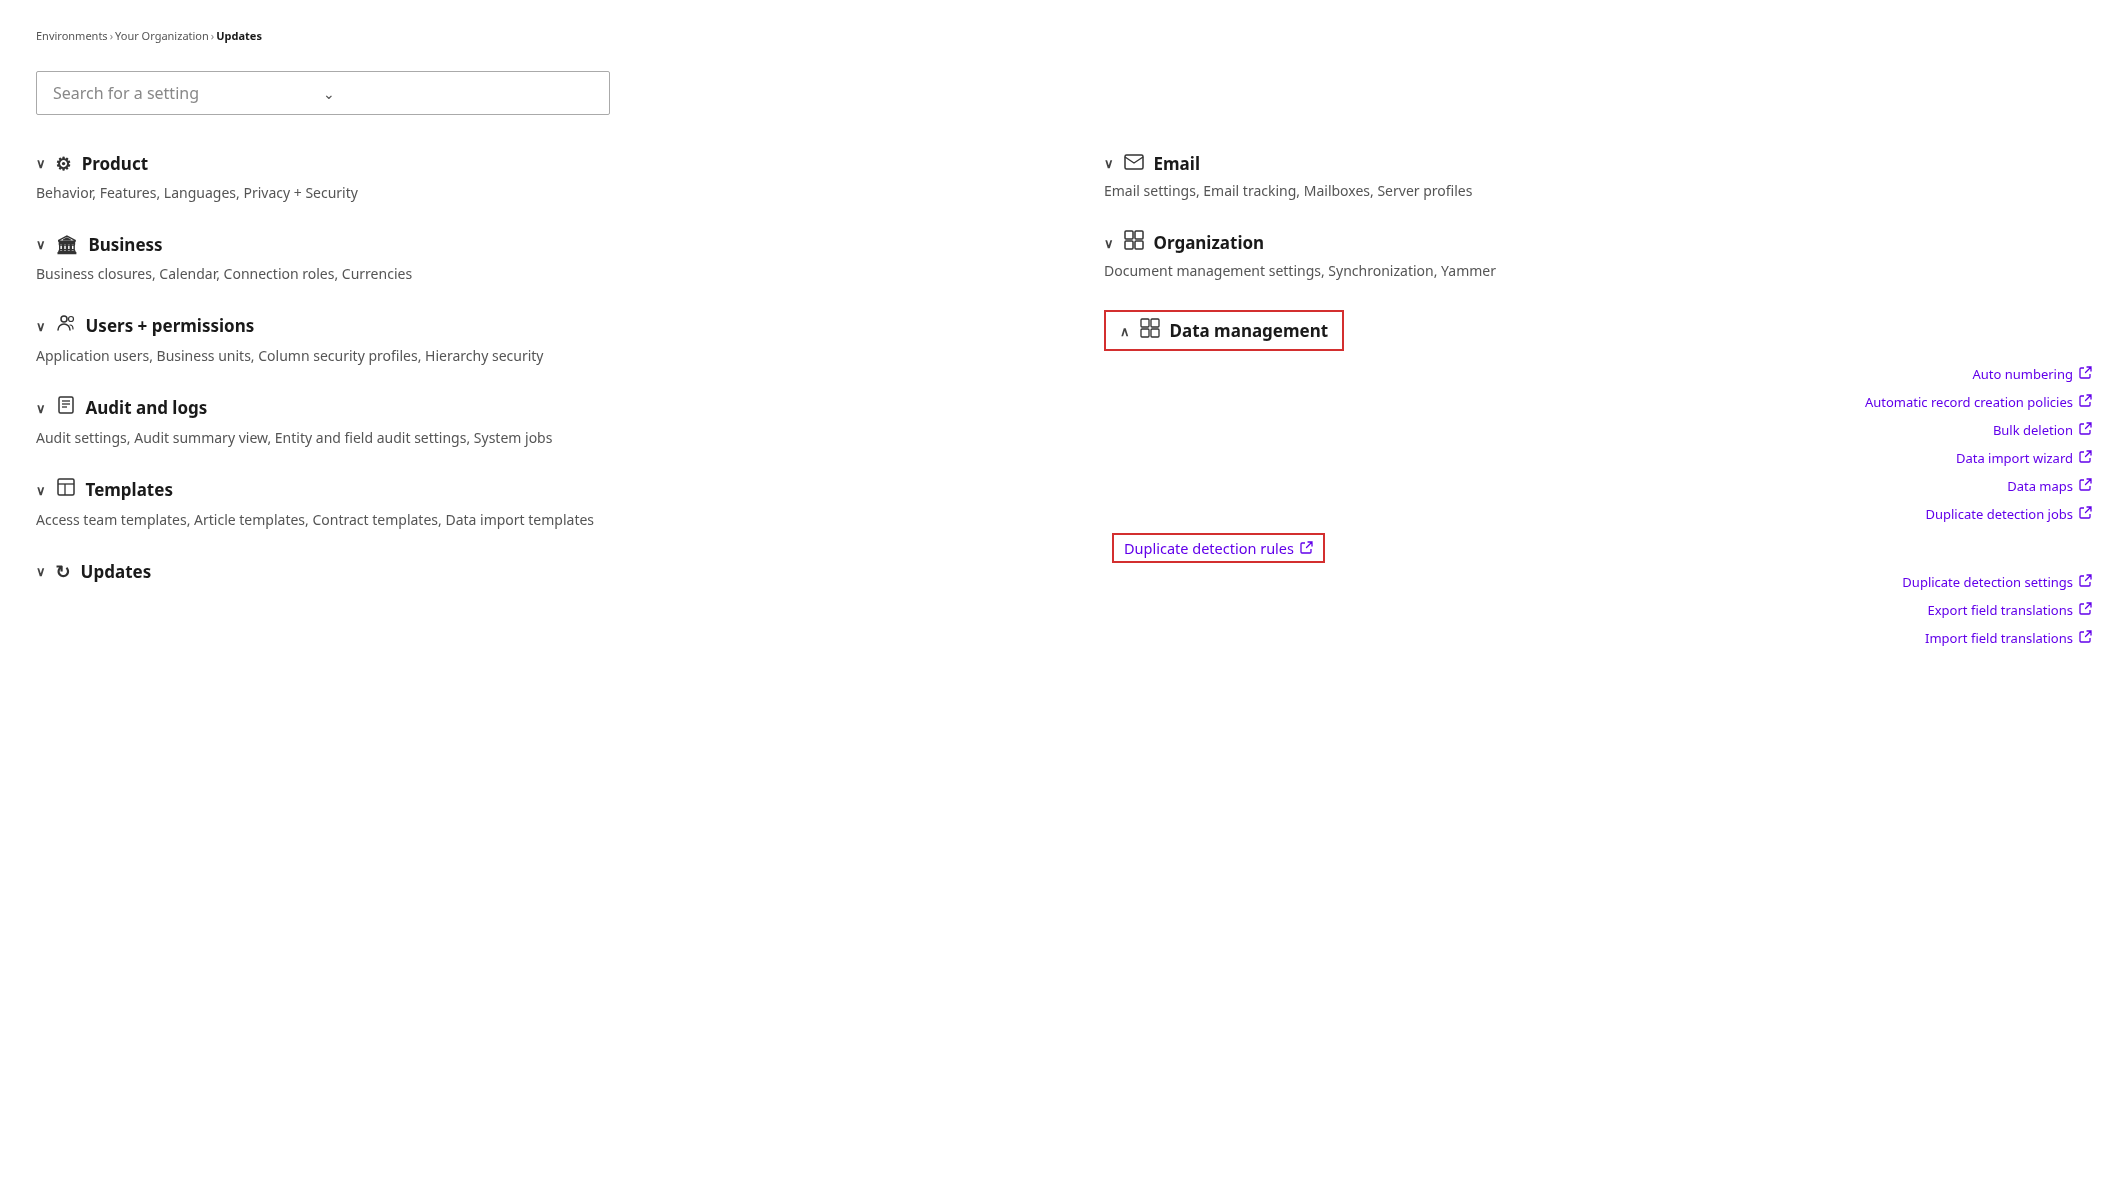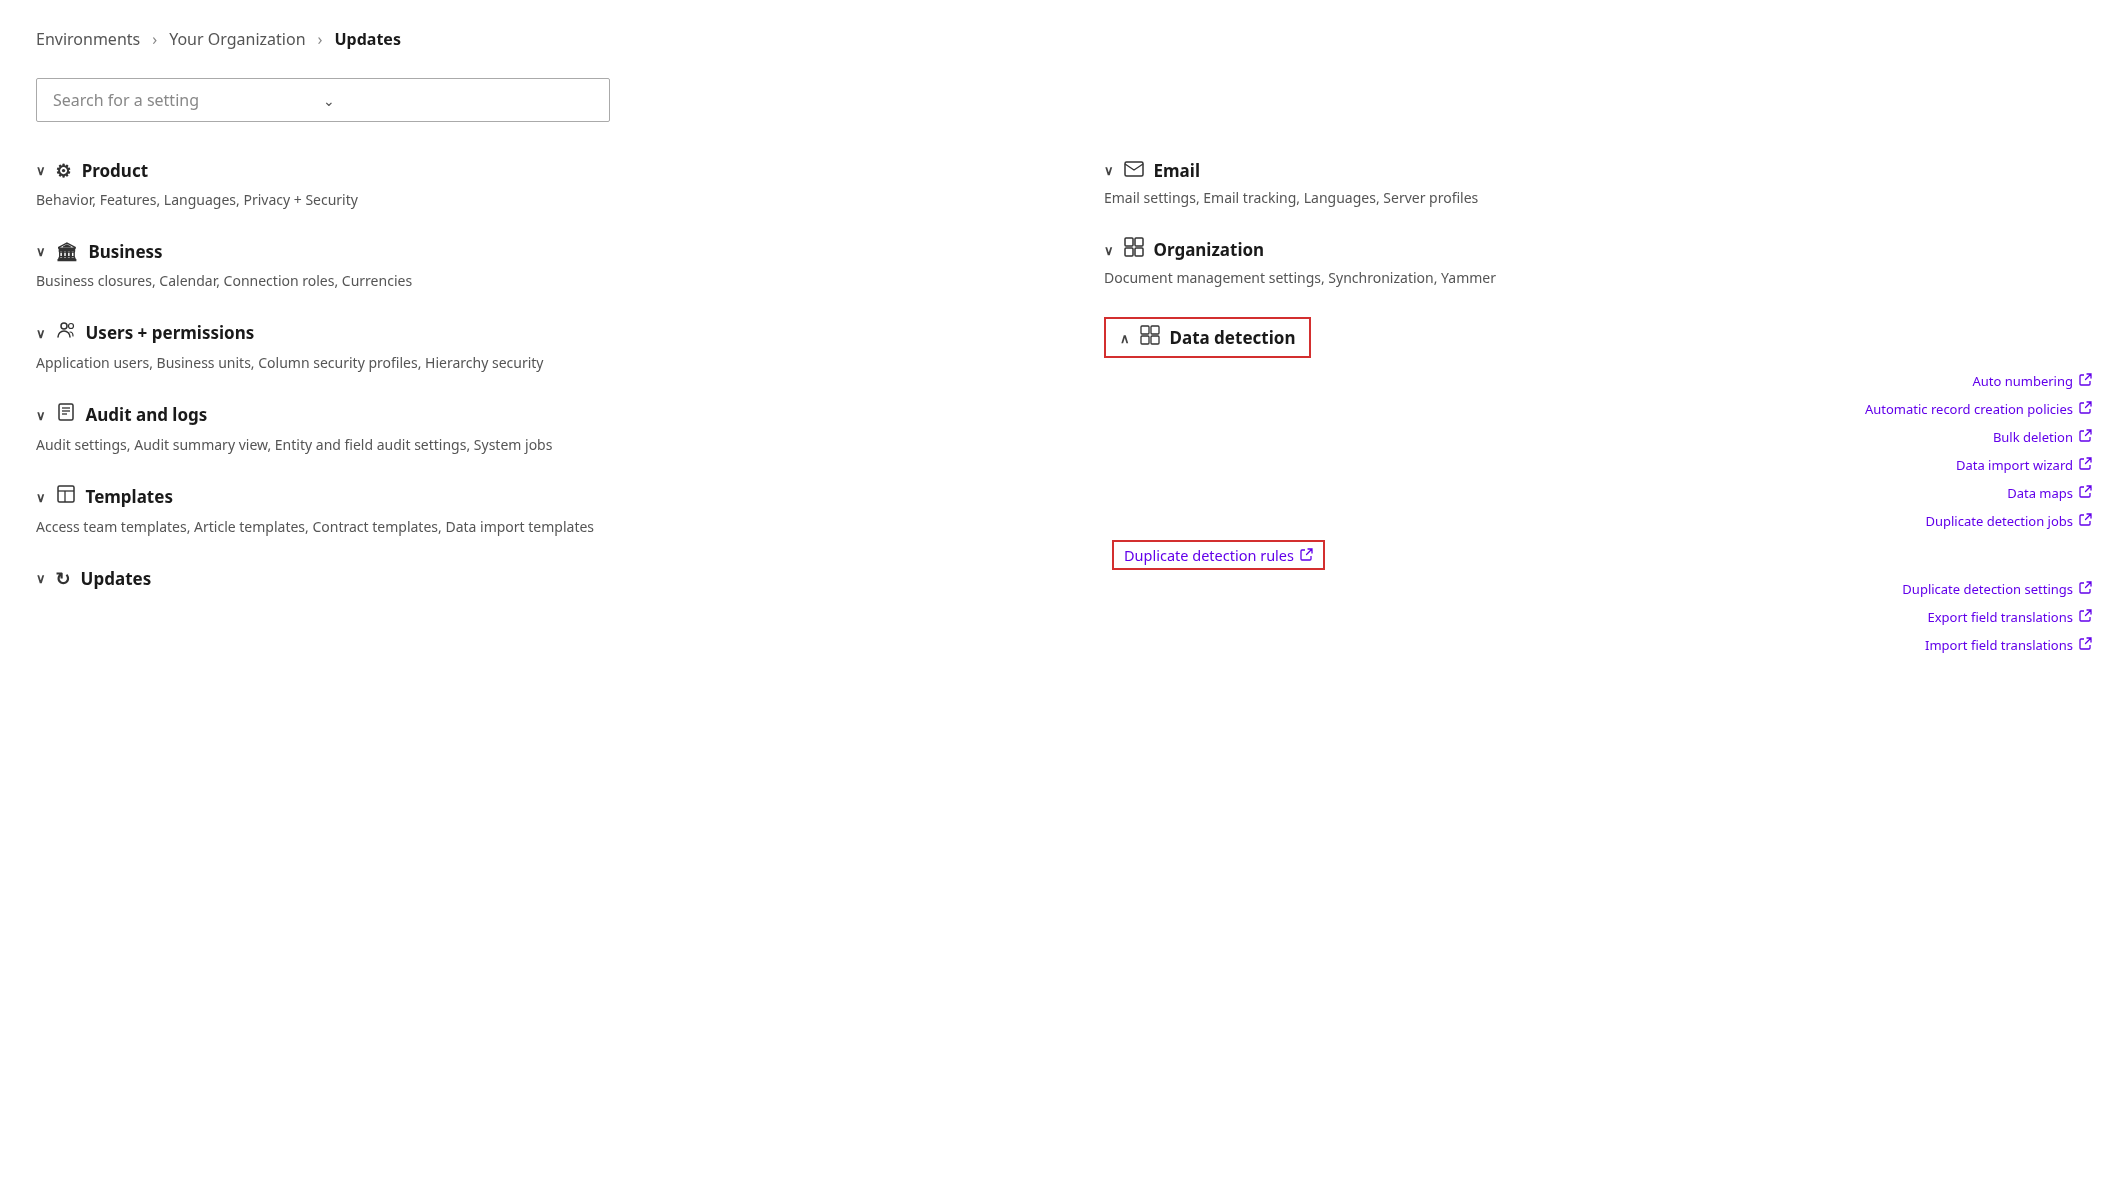--- a/index.html
+++ b/index.html
@@ -6,22 +6,22 @@
     body {
       font-family: 'Segoe UI', system-ui, sans-serif;
       background: #fff;
       color: #1a1a1a;
       font-size: 15px;
       padding: 28px 36px;
     }
     .breadcrumb {
       display: flex;
       align-items: center;
-      gap: 12px;
-      font-size: 16px;
+      gap: 2px;
+      font-size: 11px;
       color: #555;
       margin-bottom: 28px;
     }
     .breadcrumb .current {
       font-weight: 700;
       color: #1a1a1a;
     }
     .breadcrumb .sep { color: #888; }
     .search-bar {
       display: flex;
@@ -205,21 +205,21 @@
       <div class="section-header">
         <span class="chevron-icon">∨</span>
         <span class="section-icon">
           <svg width="20" height="16" viewBox="0 0 20 16" fill="none" xmlns="http://www.w3.org/2000/svg">
             <rect x="1" y="1" width="18" height="14" rx="1.5" stroke="#333" stroke-width="1.5"></rect>
             <path d="M1 3l9 6 9-6" stroke="#333" stroke-width="1.3"></path>
           </svg>
         </span>
         <span>Email</span>
       </div>
-      <div class="section-desc">Email settings, Email tracking, Languages, Server profiles</div>
+      <div class="section-desc">Email settings, Email tracking, Mailboxes, Server profiles</div>
     </div>
 
     <div class="section integration-section">
       <div class="section-header">
         <span class="chevron-icon">∨</span>
         <span class="section-icon">
           <svg width="20" height="20" viewBox="0 0 20 20" fill="none" xmlns="http://www.w3.org/2000/svg">
             <rect x="1" y="1" width="8" height="8" rx="1" stroke="#333" stroke-width="1.5"></rect>
             <rect x="11" y="1" width="8" height="8" rx="1" stroke="#333" stroke-width="1.5"></rect>
             <rect x="1" y="11" width="8" height="8" rx="1" stroke="#333" stroke-width="1.5"></rect>
@@ -235,21 +235,21 @@
       <div style="display:inline-flex; align-items:center; gap:10px; font-size:17px; font-weight:700; color:#1a1a1a; border:2.5px solid #d32f2f; padding:6px 14px; margin-bottom:14px; cursor:pointer;">
         <span style="font-size:13px; color:#444;">∧</span>
         <span>
           <svg width="20" height="20" viewBox="0 0 20 20" fill="none" xmlns="http://www.w3.org/2000/svg">
             <rect x="1" y="1" width="8" height="8" rx="1" stroke="#333" stroke-width="1.3"></rect>
             <rect x="11" y="1" width="8" height="8" rx="1" stroke="#333" stroke-width="1.3"></rect>
             <rect x="1" y="11" width="8" height="8" rx="1" stroke="#333" stroke-width="1.3"></rect>
             <rect x="11" y="11" width="8" height="8" rx="1" stroke="#333" stroke-width="1.3"></rect>
           </svg>
         </span>
-        <span>Data detection</span>
+        <span>Data management</span>
       </div>
 
       
       <div style="padding-left: 8px;">
 
         <div class="dm-link">
           <span>Auto numbering</span>
           <span class="ext-icon">
             <svg width="13" height="13" viewBox="0 0 13 13" fill="none" xmlns="http://www.w3.org/2000/svg">
               <path d="M5 2H2a1 1 0 0 0-1 1v8a1 1 0 0 0 1 1h8a1 1 0 0 0 1-1V8" stroke="#6200ea" stroke-width="1.3"></path>

